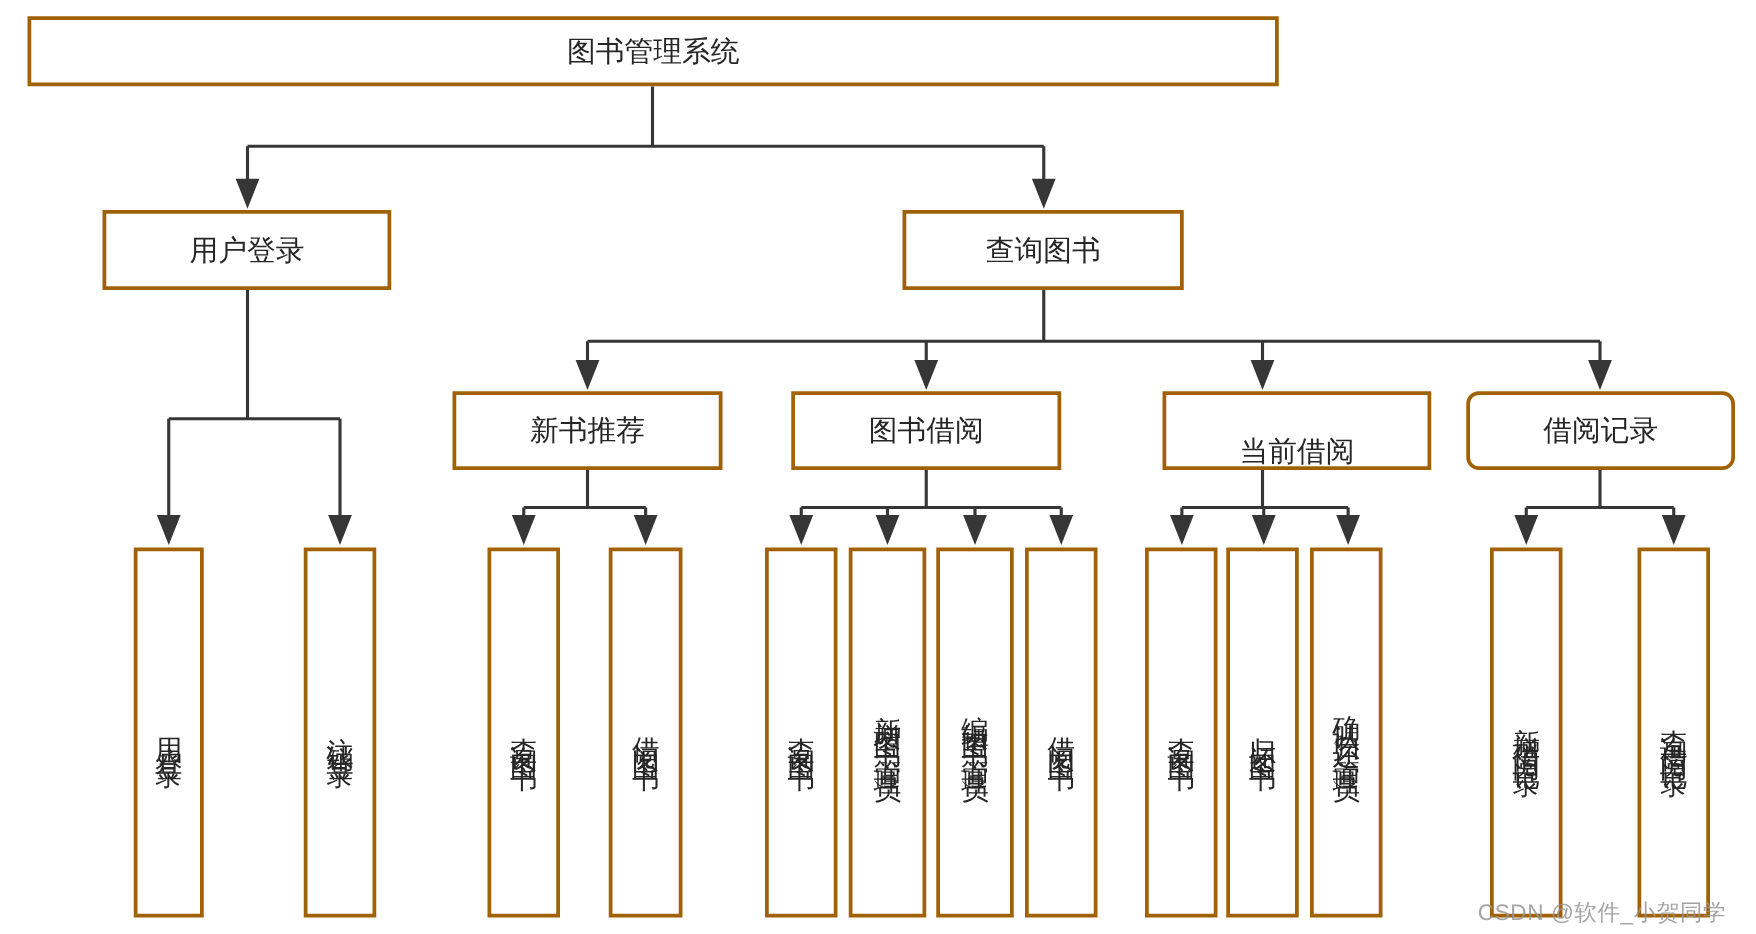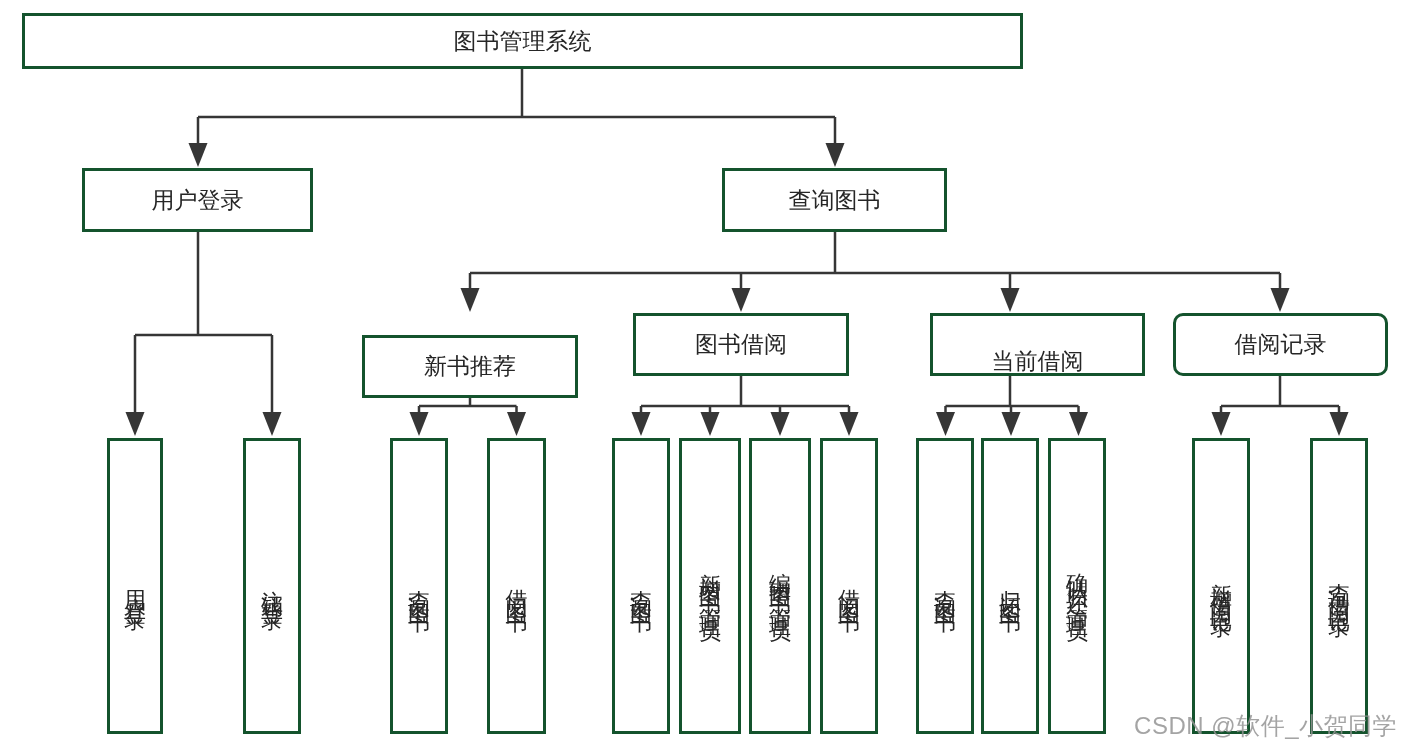--- a/index.html
+++ b/index.html
@@ -3,28 +3,28 @@
 <meta charset="utf-8">
 <style>
   html,body{margin:0;padding:0;background:#ffffff;}
   #stage{
     position:relative;width:1405px;height:747px;background:#ffffff;overflow:hidden;
     font-family:"Liberation Sans","DejaVu Sans",sans-serif;color:#262626;
   }
   svg.connectors{position:absolute;left:0;top:0;z-index:1;}
   .box{
     position:absolute;box-sizing:border-box;background:#ffffff;
-    border:3px solid #14532d;display:flex;align-items:center;justify-content:center;
+    border:3px solid #a16207;display:flex;align-items:center;justify-content:center;
     z-index:2;font-size:23px;line-height:1;white-space:nowrap;
   }
   .box-root  {left:22px;  top:13px;  width:1001px;height:56px;}
   .box-l2a   {left:82px;  top:168px; width:231px; height:64px;}
   .box-l2b   {left:722px; top:168px; width:225px; height:64px;}
   .box-row3  {top:313px;  height:63px;}
-  .r3-1{left:362px;width:216px;margin-top:22px;}
+  .r3-1{left:362px;width:216px;}
   .r3-2{left:633px;width:216px;}
   .r3-3{left:930px;width:215px;align-items:flex-end;}
   .r3-4{left:1173px;width:215px;border-radius:10px;}
   .box-tall{top:438px;height:296px;font-size:22px;}
   .box-tall .vtext{
     writing-mode:vertical-rl;text-orientation:mixed;
     letter-spacing:7px;white-space:nowrap;line-height:1;
   }
   .t-a1{left:107px;width:56px;}
   .t-a2{left:243px;width:58px;}
@@ -33,22 +33,22 @@
   .t-c1{left:612px;width:58px;}
   .t-c2{left:679px;width:62px;}
   .t-c3{left:749px;width:62px;}
   .t-c4{left:820px;width:58px;}
   .t-d1{left:916px;width:58px;}
   .t-d2{left:981px;width:58px;}
   .t-d3{left:1048px;width:58px;}
   .t-e1{left:1192px;width:58px;}
   .t-e2{left:1310px;width:58px;}
   .watermark{
-    position:absolute;right:8px;bottom:5px;z-index:3;
-    font-size:24px;color:rgba(148,148,148,0.85);letter-spacing:0.5px;white-space:nowrap;
+    position:absolute;right:24px;bottom:5px;z-index:3;
+    font-size:18px;color:rgba(148,148,148,0.85);letter-spacing:0.5px;white-space:nowrap;
   }
 </style>
 </head>
 <body>
 
 <div id="stage">
 
   <svg class="connectors" width="1405" height="747">
     <g stroke="#363636" stroke-width="2.5" fill="none">
       <path d="M522,69 V117 M198,117 H835 M198,117 V146 M835,117 V146"></path>

